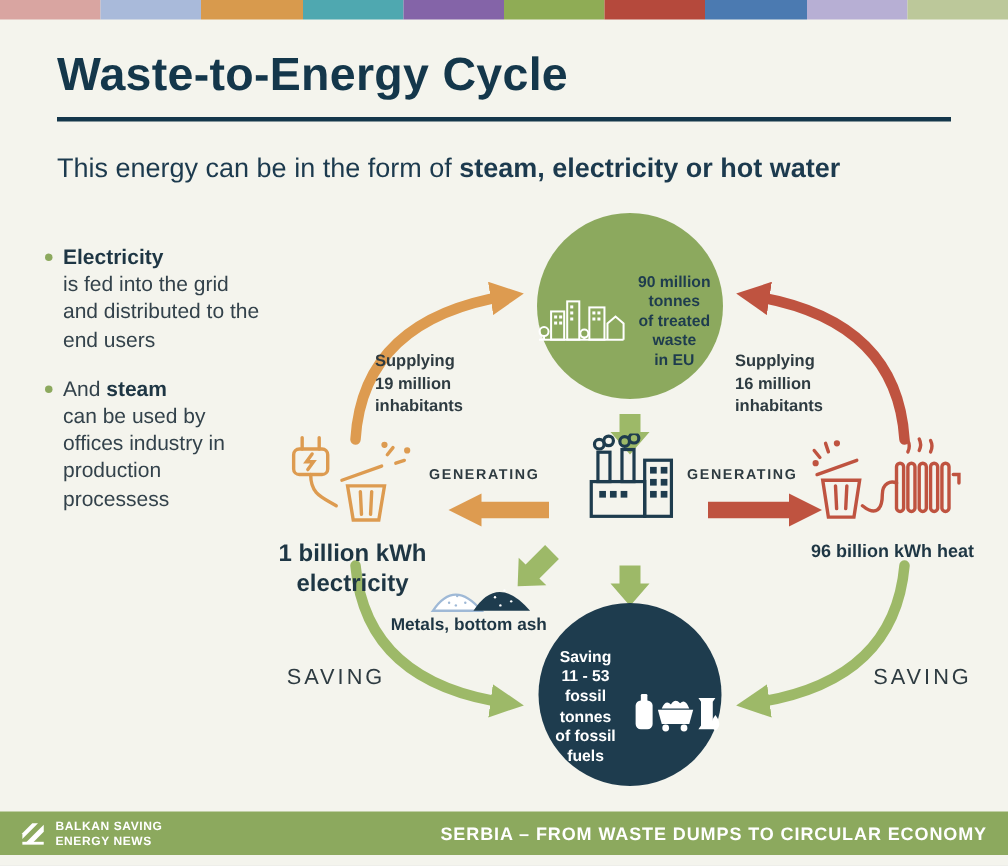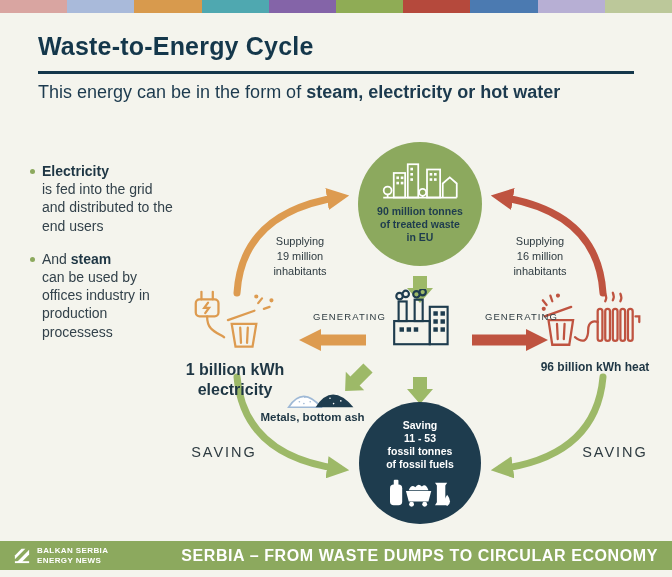--- a/index.html
+++ b/index.html
@@ -5,58 +5,58 @@
   * { margin:0; padding:0; box-sizing:border-box; }
   body { background:#ddd; font-family:"Liberation Sans", sans-serif; }
   .page { position:relative; width:672px; height:577px; background:#f4f4ed; overflow:hidden; font-family:"Liberation Sans", sans-serif; }
 
   
   .top-bar { display:flex; width:672px; height:13px; }
   .top-bar > div { flex:1; height:13px; }
 
   
   .header { position:absolute; left:38px; top:32px; width:596px; }
-  .header h1 { font-size:25px; font-weight:800; color:#14374b; letter-spacing:.2px; }
+  .header h1 { font-size:31px; font-weight:800; color:#14374b; letter-spacing:.2px; }
   .rule { width:596px; height:3px; background:#14374b; margin-top:10px; }
-  .subtitle { margin-top:8px; font-size:18px; color:#1c3a4e; }
+  .subtitle { margin-top:21px; font-size:18px; color:#1c3a4e; }
   .subtitle strong { font-weight:700; }
 
   
   .sidebar { position:absolute; left:30px; top:162px; width:148px; }
   .bullet-item { display:flex; gap:7px; margin-bottom:15px; font-size:14px; color:#33424b; line-height:1.3; }
   .dot { flex:none; width:5px; height:5px; border-radius:50%; background:#8ca95e; margin-top:7px; }
   .bullet-item strong { color:#1e3644; font-weight:700; }
   .bullet-item .rest { display:block; }
   .arrows { position:absolute; left:0; top:0; pointer-events:none; }
-  .circle { position:absolute; border-radius:50%; display:flex; flex-direction:column; align-items:center; }
+  .circle { position:absolute; border-radius:50%; display:flex; flex-direction:row; align-items:center; }
   .green-circle { left:358px; top:142px; width:124px; height:124px; background:#8ca95e; padding-top:17px; }
   .dark-circle { left:359px; top:402px; width:122px; height:122px; background:#1e3c4e; padding-top:17px; }
   .circle-text { text-align:center; font-weight:700; font-size:10.5px; line-height:1.25; }
   .green-circle .circle-text { color:#1e3c4e; margin-top:4px; }
   .dark-circle .circle-text { color:#ffffff; }
   .dark-circle svg { margin-top:5px; }
 
   .factory-wrap { position:absolute; left:340px; top:289px; width:160px; text-align:center; }
   .mini-label { font-weight:700; color:#1e3644; font-size:11.5px; line-height:1.25; text-align:center; }
   .electricity-label { position:absolute; left:155px; top:360px; width:160px; font-size:16px; }
   .heat-label { position:absolute; left:515px; top:360px; width:160px; font-size:12px; }
   .factory-label { margin-top:2px; }
   .metals-label { position:absolute; left:240px; top:410px; width:145px; }
 
   .icon-spot { position:absolute; }
 
-  .gen-label { position:absolute; width:100px; text-align:right; font-size:9.5px; letter-spacing:1.1px; color:#2e3b41; font-weight:400; }
-  .supplying { position:absolute; width:100px; text-align:center; font-size:11px; color:#2e3b41; line-height:1.35; font-weight:400; }
+  .gen-label { position:absolute; width:100px; text-align:left; font-size:9.5px; letter-spacing:1.1px; color:#2e3b41; font-weight:700; }
+  .supplying { position:absolute; width:100px; text-align:left; font-size:11px; color:#2e3b41; line-height:1.35; font-weight:700; }
   .saving-label { position:absolute; width:110px; text-align:center; font-size:14.5px; letter-spacing:2px; color:#2e3b41; font-weight:500; }
 
   
   .footer { position:absolute; left:0; top:541px; width:672px; height:29px; background:#8ca95e; display:flex; align-items:center; }
   .logo { display:flex; align-items:center; gap:5px; margin-left:13px; }
   .logo-text { color:#fff; font-weight:700; font-size:8px; line-height:1.2; letter-spacing:.4px; }
-  .footer-headline { position:absolute; right:14px; color:#fff; font-weight:700; font-size:16px; letter-spacing:.6px; white-space:nowrap; }
+  .footer-headline { position:absolute; right:14px; color:#fff; font-weight:700; font-size:12px; letter-spacing:.6px; white-space:nowrap; }
 </style>
 </head>
 <body>
 
 <div class="page">
 
   <div class="top-bar">
       <div style="background: rgb(217, 165, 161);"></div>
       <div style="background: rgb(169, 186, 218);"></div>
       <div style="background: rgb(216, 154, 77);"></div>
@@ -257,20 +257,20 @@
   <div class="saving-label" style="left:560px; top:444px;">SAVING</div>
 
   <div class="footer">
     <div class="logo">
       <svg width="19" height="19" viewBox="0 0 20 20" fill="#ffffff">
         <path d="M2 14 L13 3 H9 L2 10 Z"></path>
         <path d="M4 17 L17 4 V9 L9 17 Z"></path>
         <rect x="2" y="16" width="15" height="2"></rect>
       </svg>
       <div class="logo-text">
-        <div>BALKAN SERBIA</div>
+        <div>BALKAN SAVING</div>
         <div>ENERGY NEWS</div>
       </div>
     </div>
     <div class="footer-headline">SERBIA – FROM WASTE DUMPS TO CIRCULAR ECONOMY</div>
   </div>
 
 </div>
 
 </body></html>

